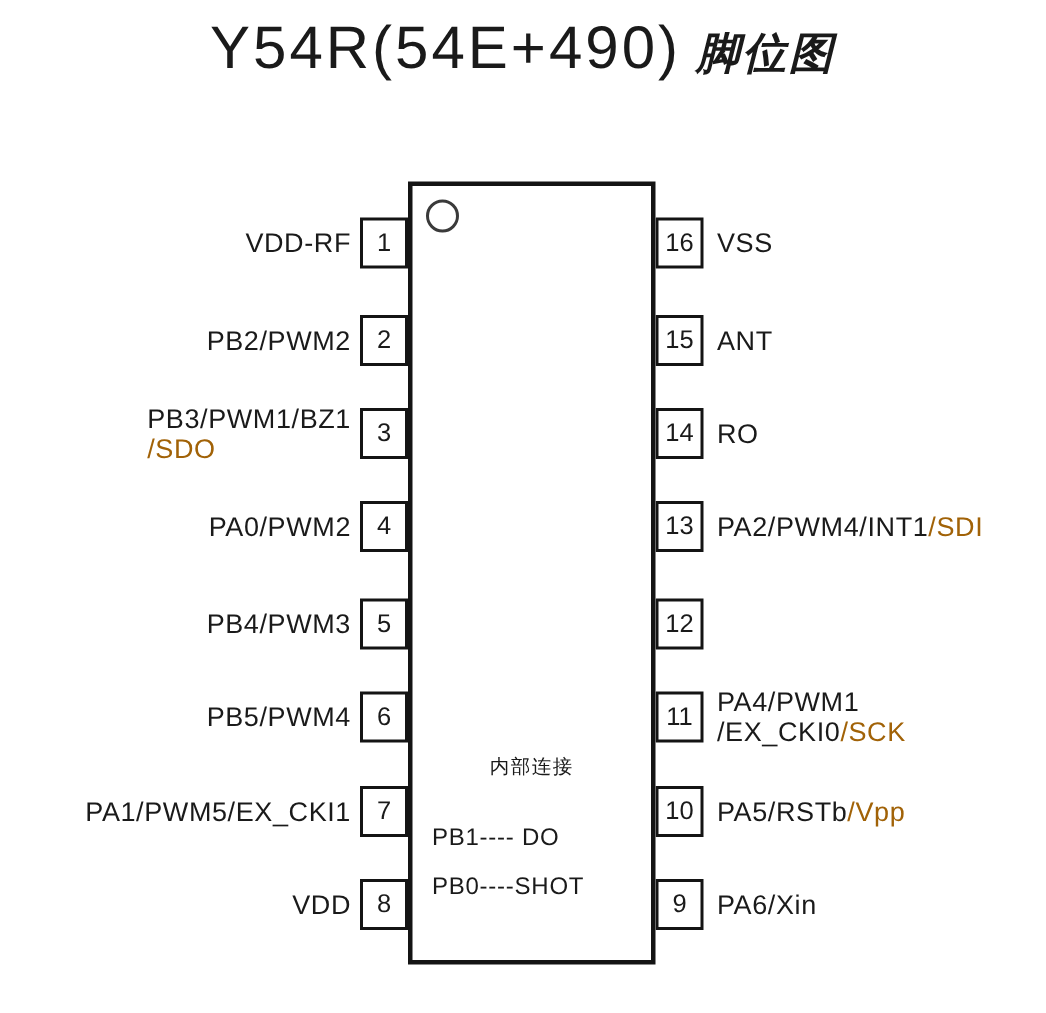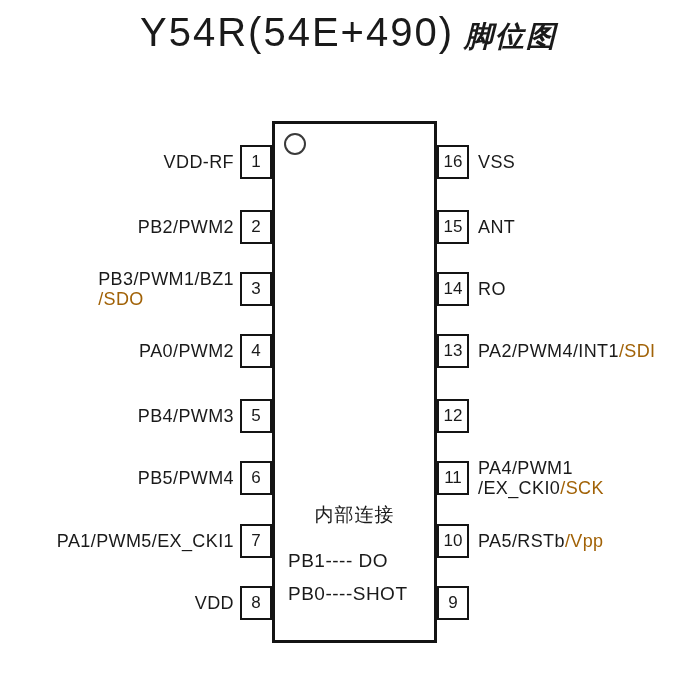--- a/index.html
+++ b/index.html
@@ -17,23 +17,23 @@
   .chip{
     position:absolute;left:272px;top:121px;width:165px;height:522px;
     border:3px solid #141414;background:#fff;box-sizing:border-box;z-index:1;
   }
   .pin1-marker{
     position:absolute;left:9px;top:9px;width:18px;height:18px;
     border:2px solid #3a3a3a;border-radius:50%;background:#fff;
   }
   .chip-inner-title{
     position:absolute;top:378px;left:0;width:100%;text-align:center;
-    font-size:19px;letter-spacing:1px;
-  }
-  .conn{position:absolute;left:13px;font-size:19px;letter-spacing:0.5px;white-space:pre;text-align:center;}
+    font-size:13px;letter-spacing:1px;
+  }
+  .conn{position:absolute;left:13px;font-size:16px;letter-spacing:0.5px;white-space:pre;text-align:center;}
   .conn.c1{top:426px;}
   .conn.c2{top:459px;}
   
   .pbox{
     position:absolute;width:32px;height:34px;border:2px solid #141414;background:#fff;
     box-sizing:border-box;display:flex;align-items:center;justify-content:center;
     font-size:17px;z-index:2;
   }
   .lbox{left:240px;}
   .rbox{left:437px;text-align:center;}
@@ -191,14 +191,19 @@
     </div>
   <div class="plab rlab" style="top:524px">
       <div class="plines">
         <div><span>PA5/RSTb</span><span class="g">/Vpp</span></div>
       </div>
     </div>
 
   <div class="pbox rbox" style="top:586px">
       <span>9</span>
     </div>
+  <div class="plab rlab" style="top:586px">
+      <div class="plines">
+        <div><span>PA6/Xin</span></div>
+      </div>
+    </div>
 
 </div>
 
 </body></html>

